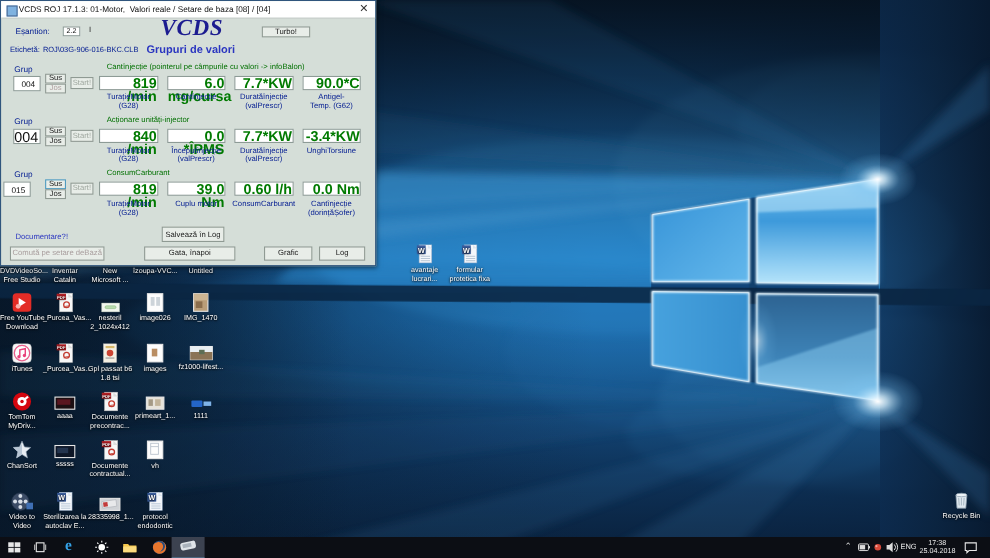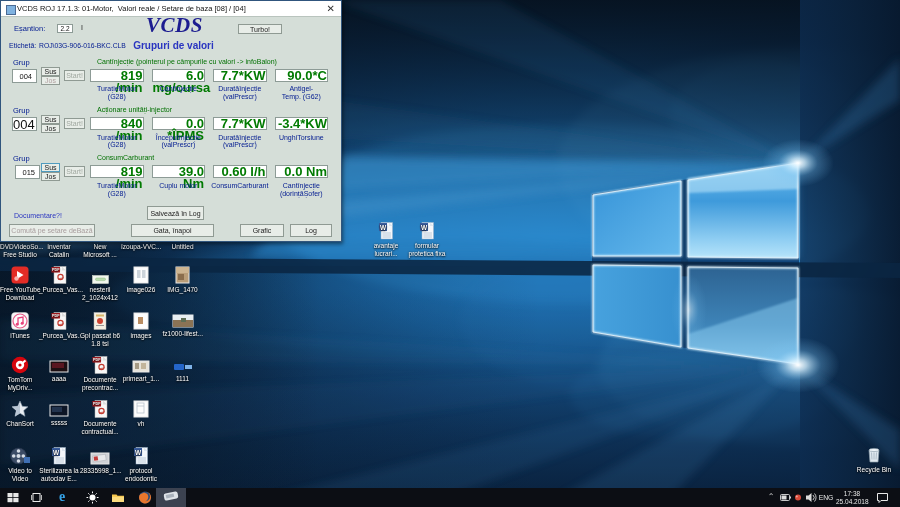--- a/index.html
+++ b/index.html
@@ -442,21 +442,21 @@
 <div class="hdr" style="left:96px;top:104.5px;">Acționare unități-injector</div>
 <div class="box val" style="left:89px;top:115.5px;width:53.5px;height:13.5px;line-height:12.5px;">840 /min</div>
 <div class="box val" style="left:150.5px;top:115.5px;width:53.5px;height:13.5px;line-height:12.5px;">0.0 *ÎPMS</div>
 <div class="box val" style="left:212px;top:115.5px;width:53.5px;height:13.5px;line-height:12.5px;">7.7*KW</div>
 <div class="box val" style="left:273.5px;top:115.5px;width:53.5px;height:13.5px;line-height:12.5px;">-3.4*KW</div>
 <div class="lbl" style="left:84.8px;top:132.5px;width:62px;">TurațieMotor<br>(G28)</div>
 <div class="lbl" style="left:146.3px;top:132.5px;width:62px;">Începutînjecție<br>(valPrescr)</div>
 <div class="lbl" style="left:207.8px;top:132.5px;width:62px;">Duratăînjecție<br>(valPrescr)</div>
 <div class="lbl" style="left:269.3px;top:132.5px;width:62px;">UnghiTorsiune</div>
 <div class="navy" style="position:absolute;left:12px;top:152.5px;font-size:7.5px;">Grup</div>
-<div class="box" style="left:14px;top:163.5px;width:25px;height:14px;font-size:7.5px;color:#111;text-align:right;line-height:13px;padding-right:4px;">015</div>
+<div class="box" style="left:2px;top:163.5px;width:25px;height:14px;font-size:7.5px;color:#111;text-align:right;line-height:13px;padding-right:4px;">015</div>
 <div class="btn" style="left:40px;top:162.0px;width:19px;height:9px;line-height:8.5px;border:1px solid #4f9bbf;">Sus</div>
 <div class="btn" style="left:40px;top:171.0px;width:19px;height:9px;line-height:8.5px;">Jos</div>
 <div class="btn" style="left:63px;top:165.0px;width:21px;height:11px;line-height:10px;color:#a0a8a0;">Start!</div>
 <div class="hdr" style="left:96px;top:152.5px;">ConsumCarburant</div>
 <div class="box val" style="left:89px;top:163.5px;width:53.5px;height:13.5px;line-height:12.5px;">819 /min</div>
 <div class="box val" style="left:150.5px;top:163.5px;width:53.5px;height:13.5px;line-height:12.5px;padding-left:23px;">39.0 Nm</div>
 <div class="box val" style="left:212px;top:163.5px;width:53.5px;height:13.5px;line-height:12.5px;">0.60 l/h</div>
 <div class="box val" style="left:273.5px;top:163.5px;width:53.5px;height:13.5px;line-height:12.5px;">0.0 Nm</div>
 <div class="lbl" style="left:84.8px;top:181px;width:62px;">TurațieMotor<br>(G28)</div>
 <div class="lbl" style="left:146.3px;top:181px;width:62px;">Cuplu motor</div>

